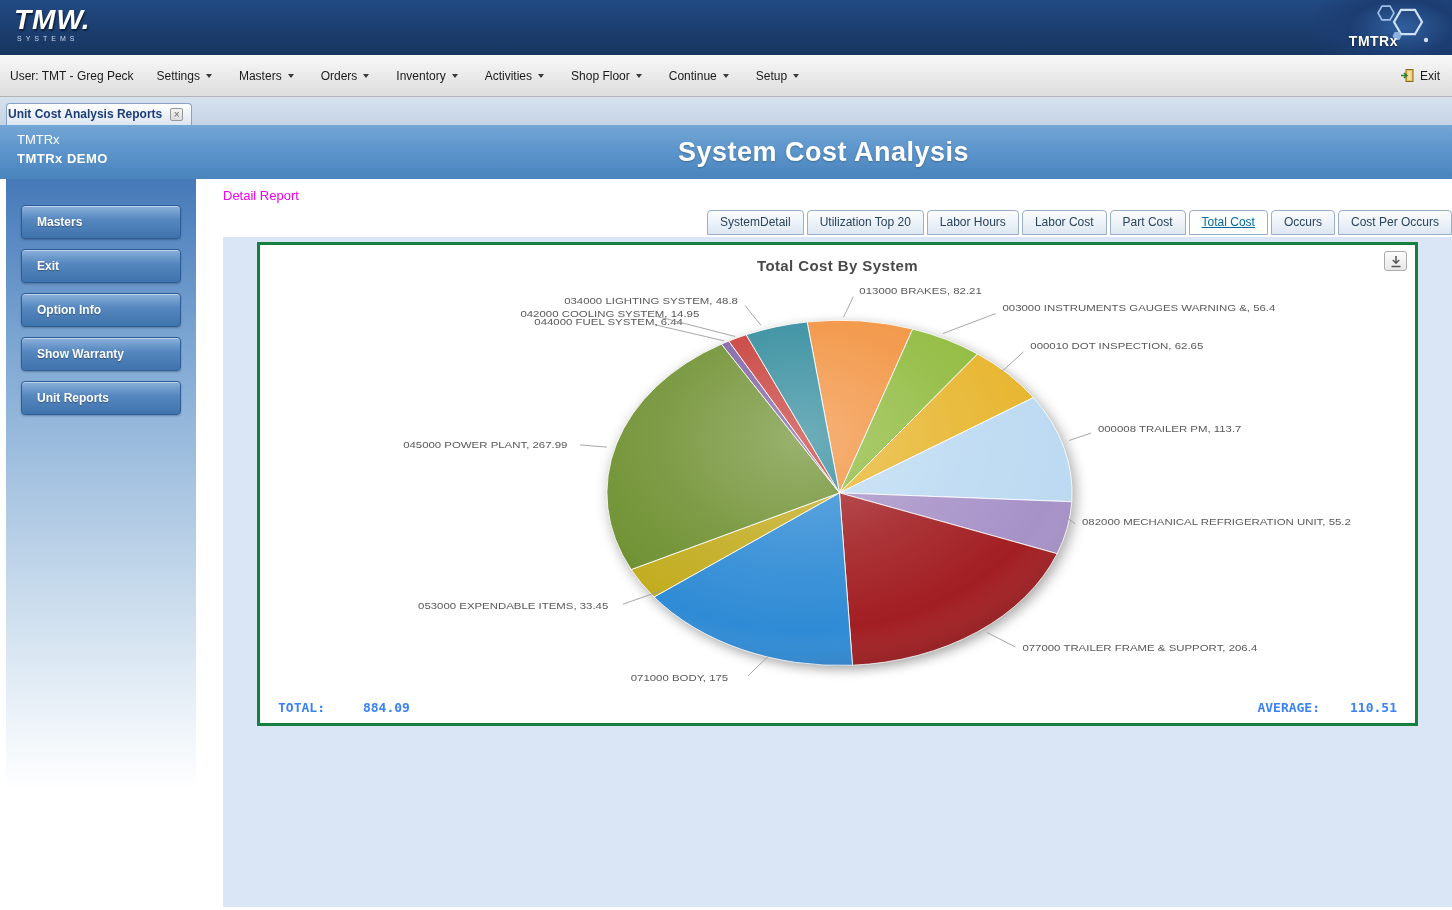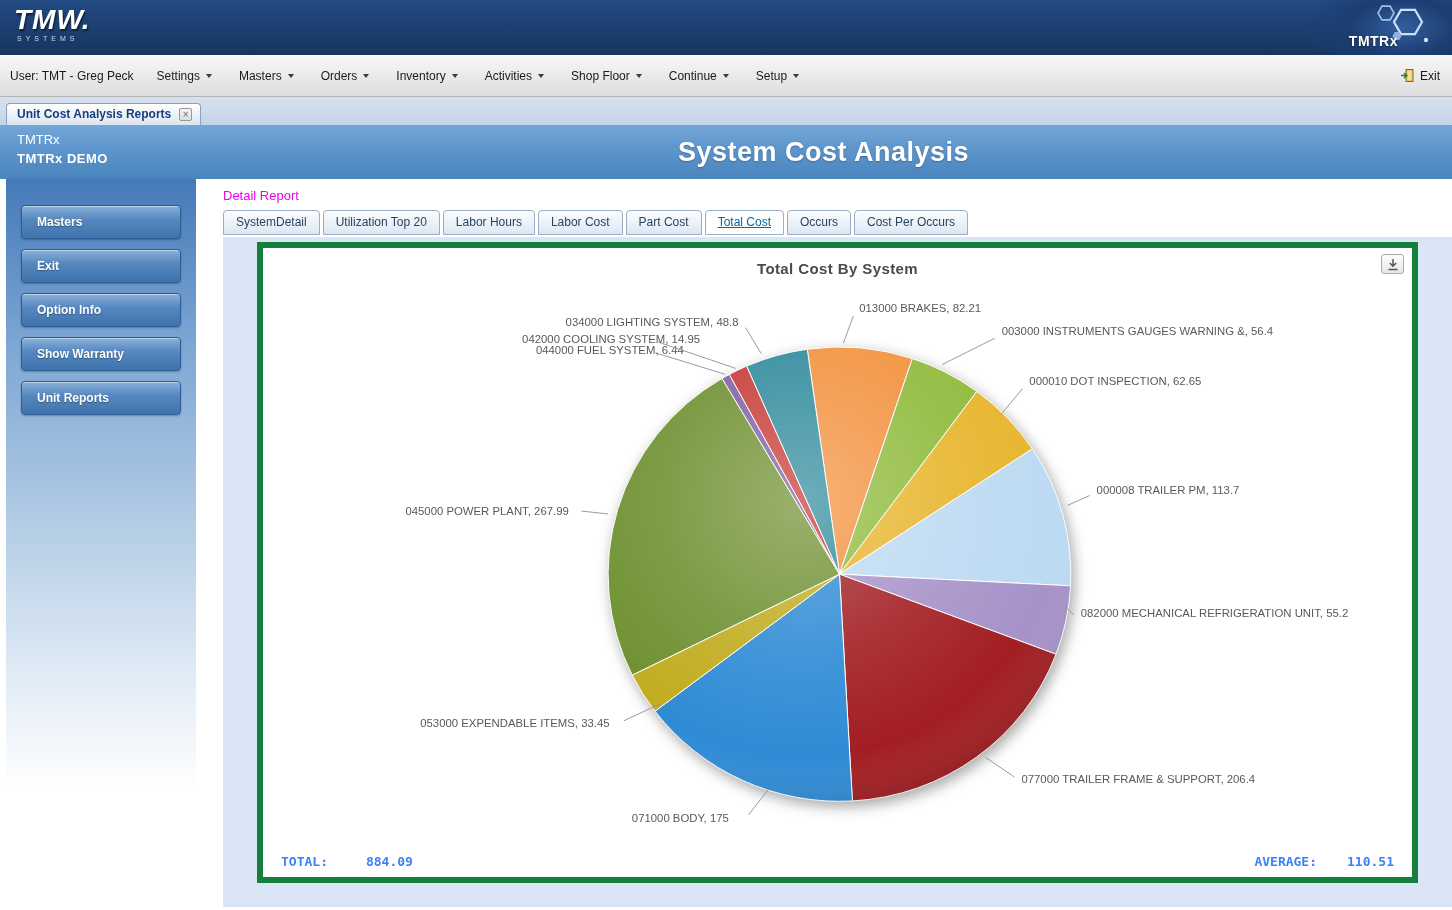--- a/index.html
+++ b/index.html
@@ -48,21 +48,21 @@
   }
   .menubar .exit { margin-left:auto; display:inline-flex; align-items:center; gap:5px; padding-right:2px; }
 
   
   .tabstrip {
     height: 28px; background: linear-gradient(180deg,#d7e1ee,#c4d3e6);
     display:flex; align-items:flex-end; padding-left:6px;
   }
   .doc-tab {
     display:inline-flex; align-items:flex-end; gap:8px;
-    padding: 3px 8px 4px 10px;
+    padding: 3px 8px 4px 1px;
     background: linear-gradient(180deg,#ffffff,#dbe5f1);
     border: 1px solid #87a2c4; border-bottom:none;
     border-radius: 4px 4px 0 0;
     font-size:12px; font-weight:bold; color:#1c3d7a;
     box-shadow: inset 0 1px 0 #fff;
   }
   .doc-tab .close-box {
     width:13px; height:13px; display:flex; align-items:center; justify-content:center;
     background: linear-gradient(#f4f4f4,#dcdcdc); border:1px solid #979797; border-radius:2px;
     font-size:10px; line-height:1; color:#666; font-weight:normal;
@@ -96,40 +96,40 @@
     background: linear-gradient(180deg,#8ab1da 0%, #5687bf 42%, #3f73ac 100%);
     border:1px solid #2c5d99; border-radius:4px;
     box-shadow: inset 0 1px 0 rgba(255,255,255,.45), 0 1px 2px rgba(0,0,0,.25);
     text-shadow: 0 1px 1px rgba(0,0,0,.35);
     cursor:pointer;
   }
 
   .main { flex:1; padding: 8px 0 0 27px; position:relative; background:#fff; }
   .detail-report { color:#ef00ef; font-size:13px; margin: 1px 0 7px 0; }
 
-  .rtabs { display:flex; align-items:flex-end; gap:3px; }
+  .rtabs { display:flex; align-items:flex-end; gap:3px;justify-content:flex-end; }
   .rtab {
     padding: 4px 12px 5px 12px;
     background: linear-gradient(180deg,#fcfdfe,#dde7f2);
     border:1px solid #98aec9; border-radius:4px 4px 0 0;
     font-size:12px; color:#2a4560; cursor:pointer; white-space:nowrap;
   }
   .rtab.active {
     background:#fdfefe; color:#0369a1;
     box-shadow: inset 0 1px 0 #fff;
     text-decoration: underline;
   }
 
   .chart-outer {
     width: 100%; height: 670px; background:#dae6f5;
     padding: 5px 34px 17px 34px; margin-top: 2px;
   }
   .chart-panel {
-    position:relative; width:100%; height:641px; background:#fff;
-    border:6px solid #15803d;
+    position:relative; width:100%; height:484px; background:#fff;
+    border:3px solid #15803d;
   }
   .chart-title {
     position:absolute; top:12px; left:0; right:0; text-align:center;
     font-size:15px; font-weight:bold; color:#4a4a4a; letter-spacing:.4px; z-index:2;
   }
   .download-btn {
     position:absolute; top:6px; right:8px; width:23px; height:20px; z-index:3;
     display:flex; align-items:center; justify-content:center;
     background: linear-gradient(#fdfdfd,#e7e7e7); border:1px solid #ababab; border-radius:3px;
     cursor:pointer;

